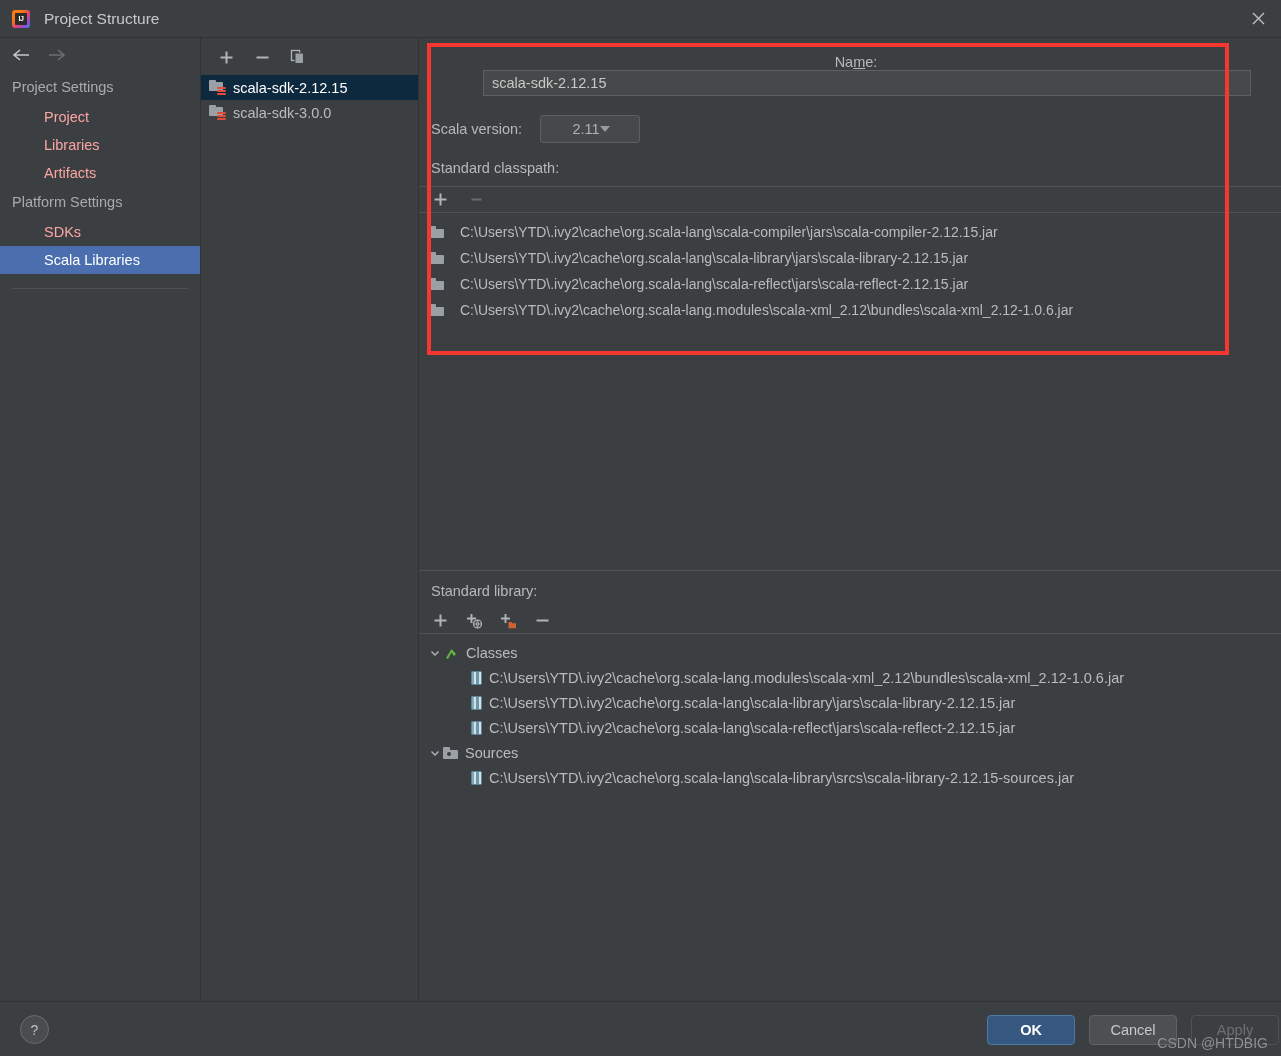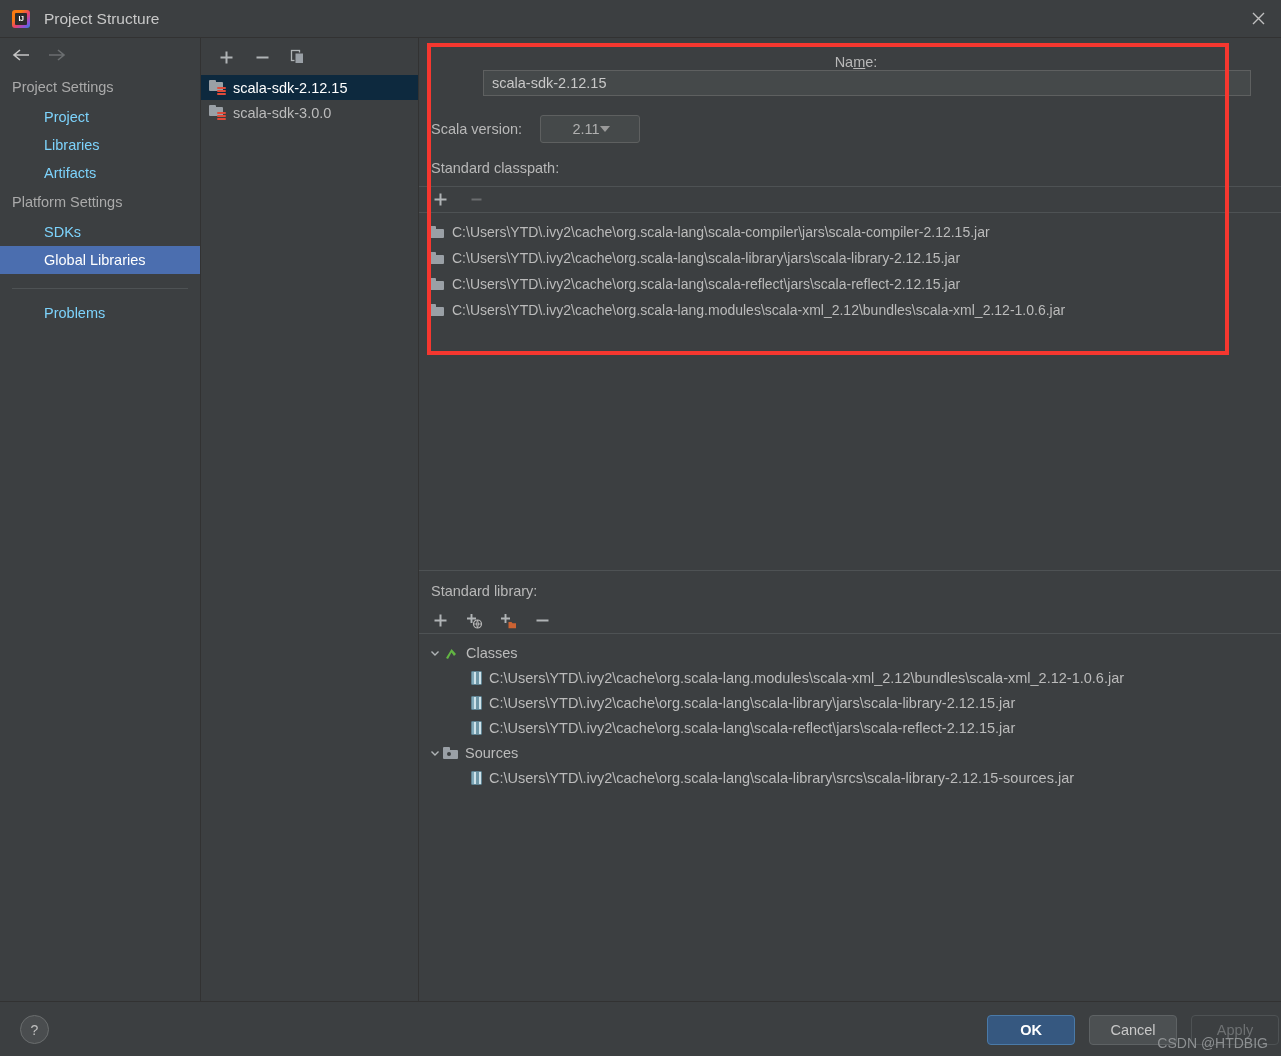--- a/index.html
+++ b/index.html
@@ -84,21 +84,21 @@
   }
   .nav-arrow { width: 22px; height: 22px; display:flex; align-items:center; justify-content:center; }
   .nav-group {
     font-size: 14.5px;
     color: #aaaaaa;
     padding: 4px 0 4px 12px;
     line-height: 23px;
   }
   .nav-item {
     font-size: 14.5px;
-    color: #7dd3fc;
+    color: #fca5a5;
     padding: 4px 0 4px 44px;
     line-height: 20px;
     cursor: default;
   }
   .nav-item.selected {
     background: #4b6eaf;
     color: #ffffff;
   }
   .nav-sep {
     height: 1px;
@@ -228,21 +228,21 @@
   .cc-list { padding-top: 6px; }
   .path-row {
     height: 26px;
     display: flex;
     align-items: center;
     padding-left: 10px;
     font-size: 14px;
     color: #bbbbbb;
     cursor: default;
   }
-  .path-row .ptxt { margin-left: 8px; }
+  .path-row .ptxt { margin-left: 16px; }
 
   
   .annot {
     position: absolute;
     left: 8px; top: 5px;
     width: 802px; height: 312px;
     border: 4px solid #f5372f;
     box-sizing: border-box;
     pointer-events: none;
   }
@@ -445,24 +445,23 @@
       </div>
     </div>
 
     <div class="nav-group">Project Settings</div>
     <div class="nav-item">Project</div>
     <div class="nav-item">Libraries</div>
     <div class="nav-item">Artifacts</div>
 
     <div class="nav-group">Platform Settings</div>
     <div class="nav-item">SDKs</div>
-    <div class="nav-item selected">Global Libraries</div>
+    <div class="nav-item selected">Scala Libraries</div>
 
     <div class="nav-sep"></div>
-    <div class="nav-item">Problems</div>
   </div>
 
   <div class="sdklist">
     <div class="sdk-toolbar">
       <div class="tbtn">
         <svg width="15" height="15" viewBox="0 0 15 15">
           <path d="M7.5 1.5 L7.5 13.5 M1.5 7.5 L13.5 7.5" stroke="#b0b4b6" stroke-width="2"></path>
         </svg>
       </div>
       <div class="tbtn">

